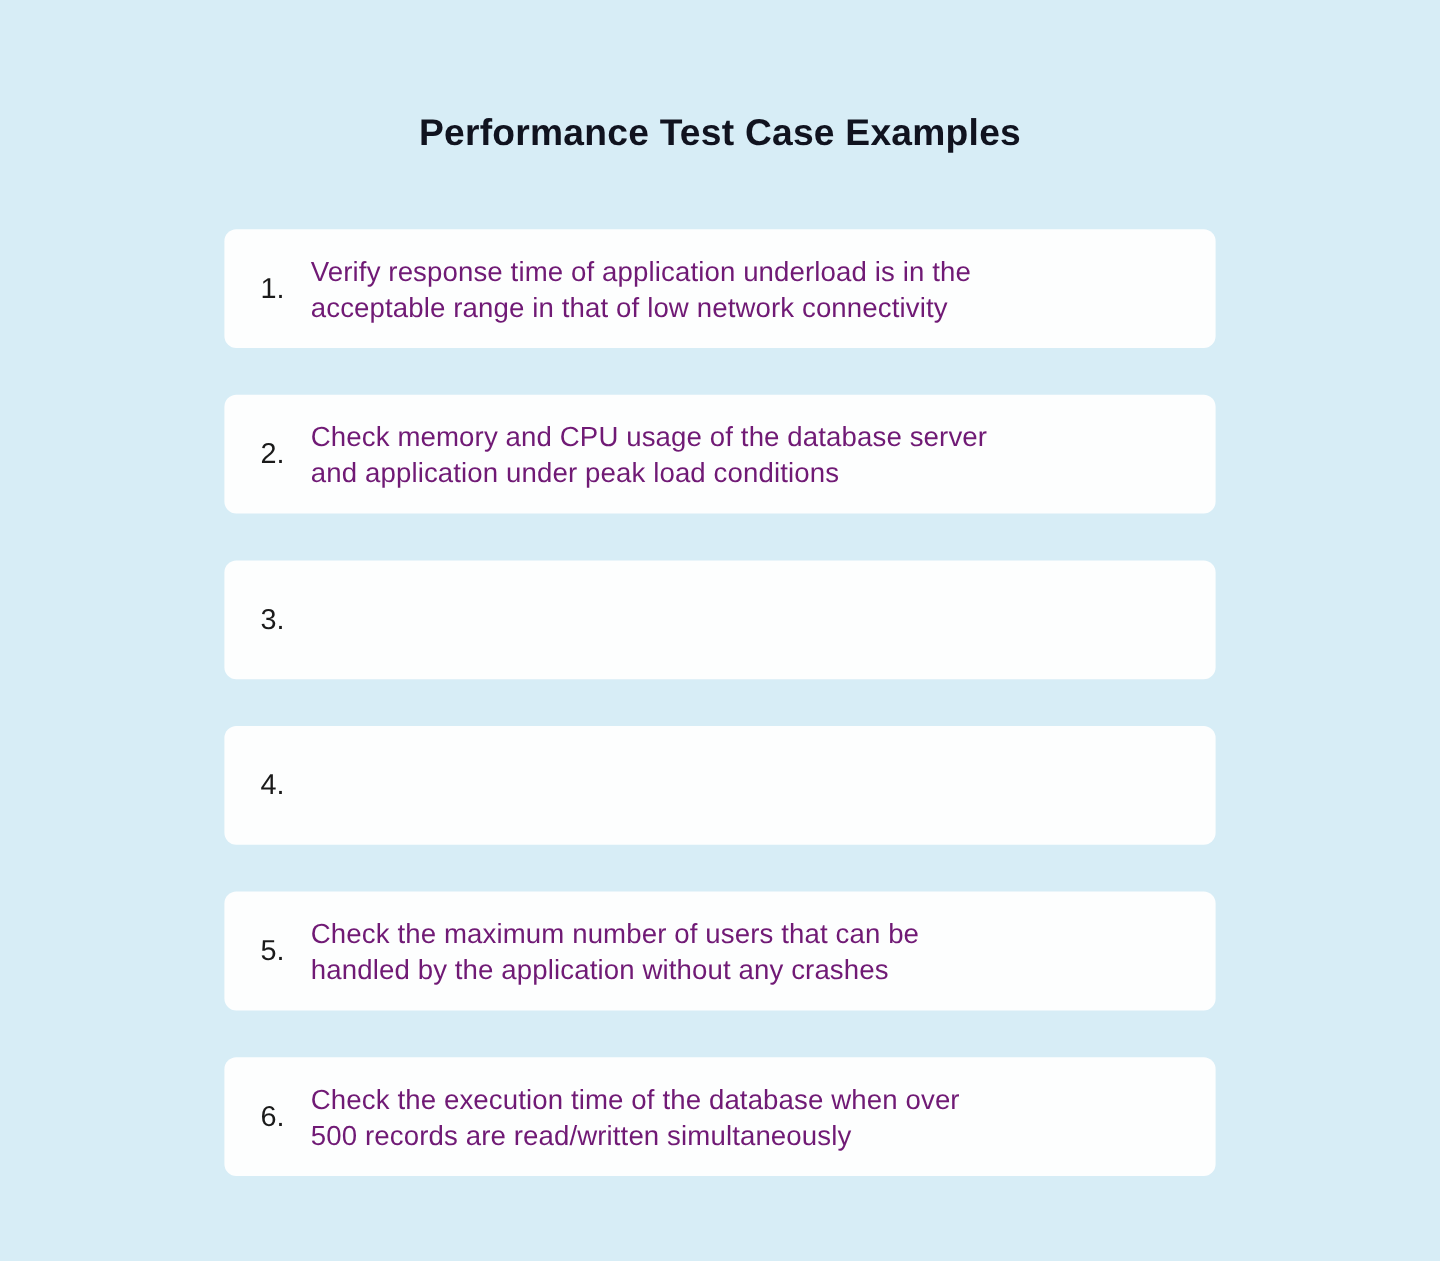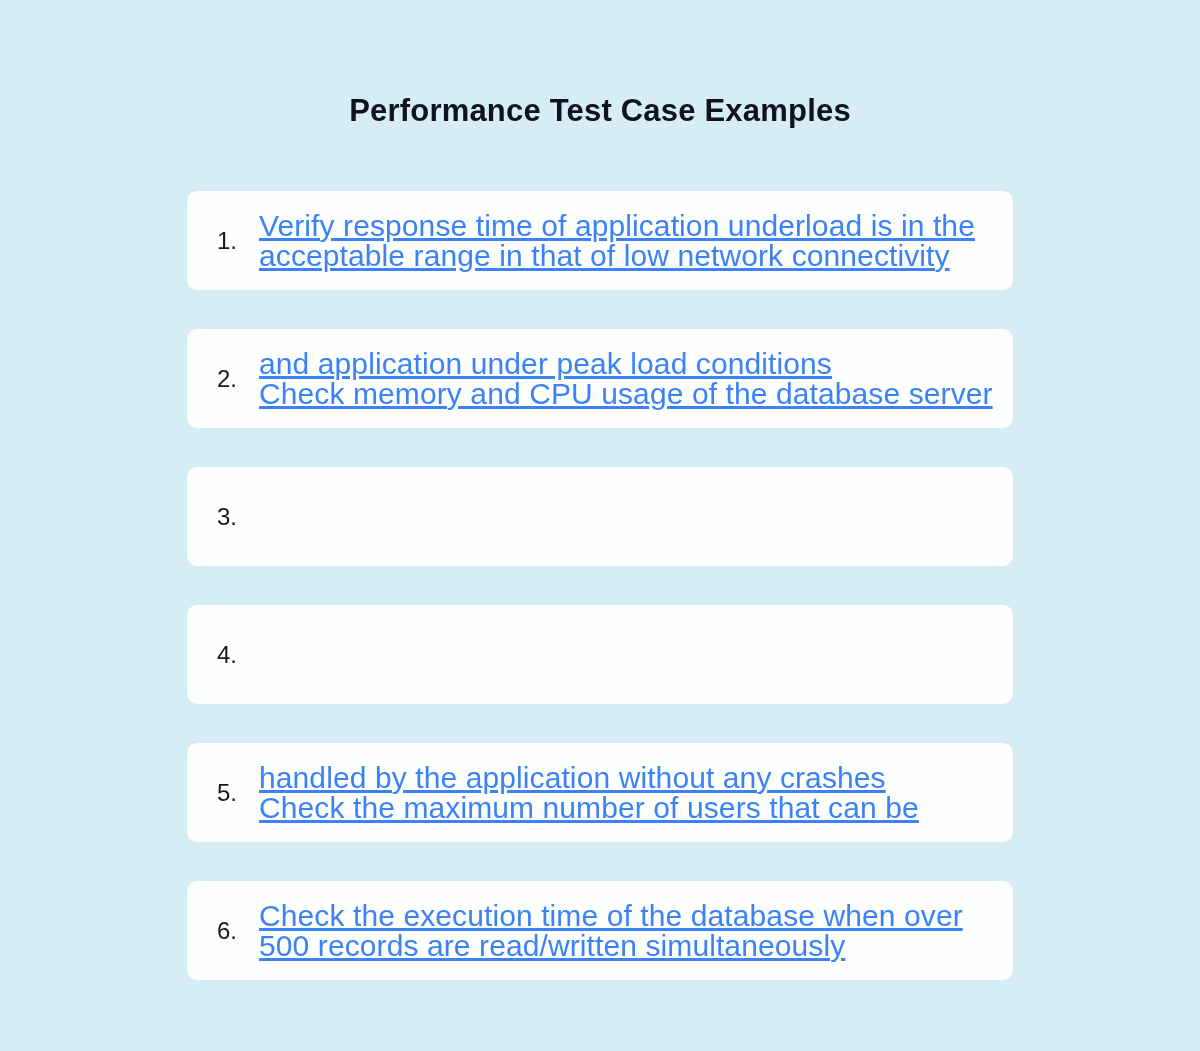--- a/index.html
+++ b/index.html
@@ -38,65 +38,64 @@
   }
   .card-number {
     flex: 0 0 auto;
     min-width: 28px;
     font-size: 24px;
     color: #1a1a1a;
     margin-right: 14px;
     text-align: left;
   }
   .card-text {
-    font-size: 30px;
+    font-size: 23px;
     line-height: 30px;
-    color: #3b82f6;
+    color: #701a75;
     letter-spacing: 0.1px;
-    text-decoration: underline;
   }
 </style>
 </head>
 <body>
 
 <h1 class="page-title">Performance Test Case Examples</h1>
 
 <div class="card-list">
 
   <div class="card">
     <span class="card-number">1.</span>
     <div class="card-text">
       <div>Verify response time of application underload is in the</div>
       <div>acceptable range in that of low network connectivity</div>
     </div>
   </div>
 
   <div class="card">
     <span class="card-number">2.</span>
     <div class="card-text">
+      <div>Check memory and CPU usage of the database server</div>
       <div>and application under peak load conditions</div>
-      <div>Check memory and CPU usage of the database server</div>
     </div>
   </div>
 
   <div class="card">
     <span class="card-number">3.</span>
     <div class="card-text">
     </div>
   </div>
 
   <div class="card">
     <span class="card-number">4.</span>
   </div>
 
   <div class="card">
     <span class="card-number">5.</span>
     <div class="card-text">
+      <div>Check the maximum number of users that can be</div>
       <div>handled by the application without any crashes</div>
-      <div>Check the maximum number of users that can be</div>
     </div>
   </div>
 
   <div class="card">
     <span class="card-number">6.</span>
     <div class="card-text">
       <div>Check the execution time of the database when over</div>
       <div>500 records are read/written simultaneously</div>
     </div>
   </div>

